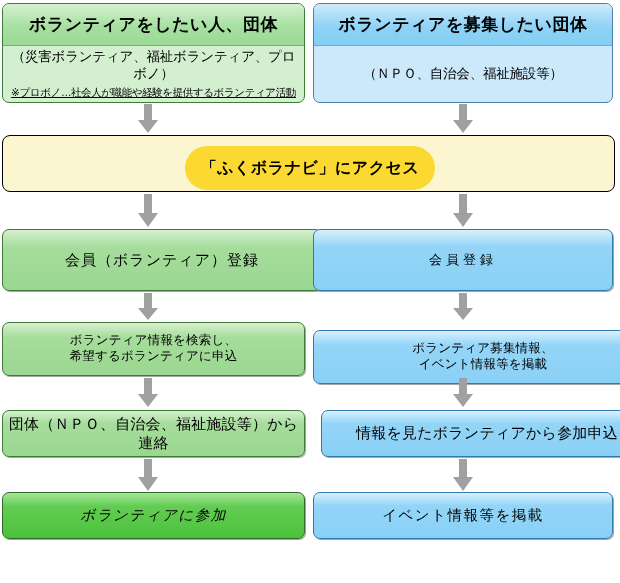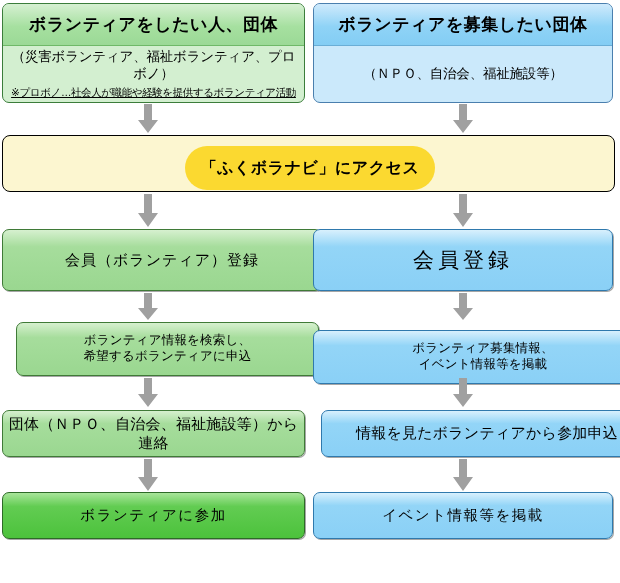--- a/index.html
+++ b/index.html
@@ -81,20 +81,21 @@
   }
   .green-box {
     border: 1px solid #3f7a37;
     background: linear-gradient(to bottom, #d6f0cf 0%, #a6dd9c 28%, #9ad790 100%);
     box-shadow: 1px 1px 0 rgba(0,0,0,0.35);
   }
   .green-box-strong {
     border: 1px solid #2d6b27;
     background: linear-gradient(to bottom, #a8e59a 0%, #62cc52 30%, #4cc23c 100%);
     box-shadow: 1px 1px 0 rgba(0,0,0,0.35);
+    font-style: italic;
   }
 
   
   .blue-card {
     border: 1px solid #4a7fae;
     background: #cbe9fb;
   }
   .blue-card .card-title {
     background: linear-gradient(to bottom, #cfeafc 0%, #8fd3f6 55%, #83cdf4 100%);
     border-bottom: 1px solid #6aaed6;
@@ -123,21 +124,21 @@
     letter-spacing: 0.5px;
     color: #000;
   }
 
   
   .t-reg {
     font-size: 15px;
     letter-spacing: 1px;
   }
   .t-reg-wide {
-    font-size: 21px;
+    font-size: 13px;
     letter-spacing: 4px;
   }
   .t-two {
     font-size: 12.5px;
     letter-spacing: 0.2px;
   }
   .t-one {
     font-size: 15px;
     letter-spacing: 0.2px;
   }
@@ -207,21 +208,21 @@
     <svg width="22" height="28" viewBox="0 0 22 28">
       <polygon points="7,0 15,0 15,15 21,15 11,27 1,15 7,15" fill="#a0a0a0"></polygon>
     </svg>
   </div>
   <div class="arrow" style="left:452px; top:293px;">
     <svg width="22" height="28" viewBox="0 0 22 28">
       <polygon points="7,0 15,0 15,15 21,15 11,27 1,15 7,15" fill="#a0a0a0"></polygon>
     </svg>
   </div>
 
-  <div class="node green-box t-two" style="left:16px; top:322px; width:303px; height:54px;">
+  <div class="node green-box t-two" style="left:2px; top:322px; width:303px; height:54px;">
     <div>
       <div>ボランティア情報を検索し、</div>
       <div>希望するボランティアに申込</div>
     </div>
   </div>
 
   <div class="node blue-box t-two" style="left:313px; top:322px; width:340px; height:54px;margin-top:8px;">
     <div>
       <div>ボランティア募集情報、</div>
       <div>イベント情報等を掲載</div>

